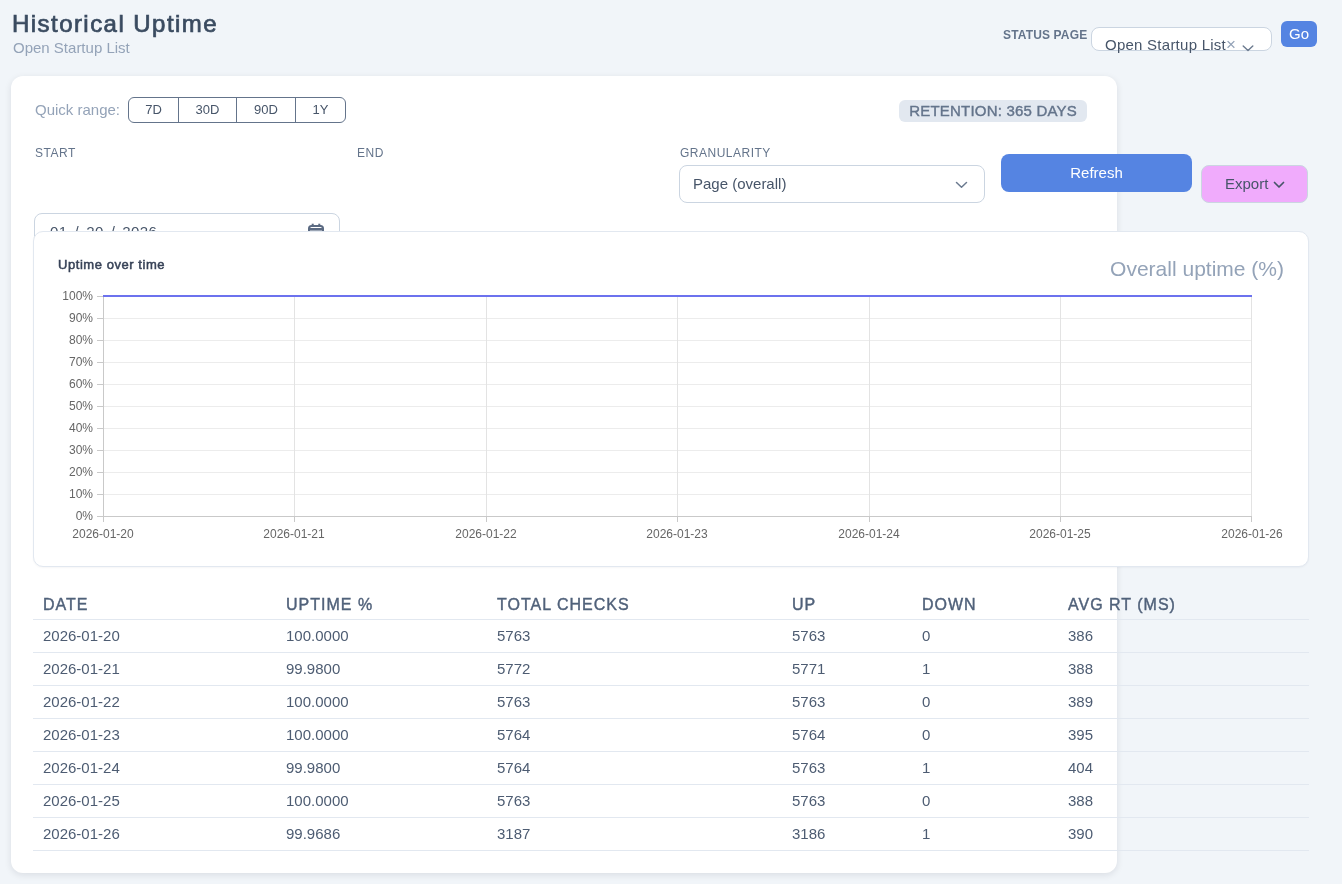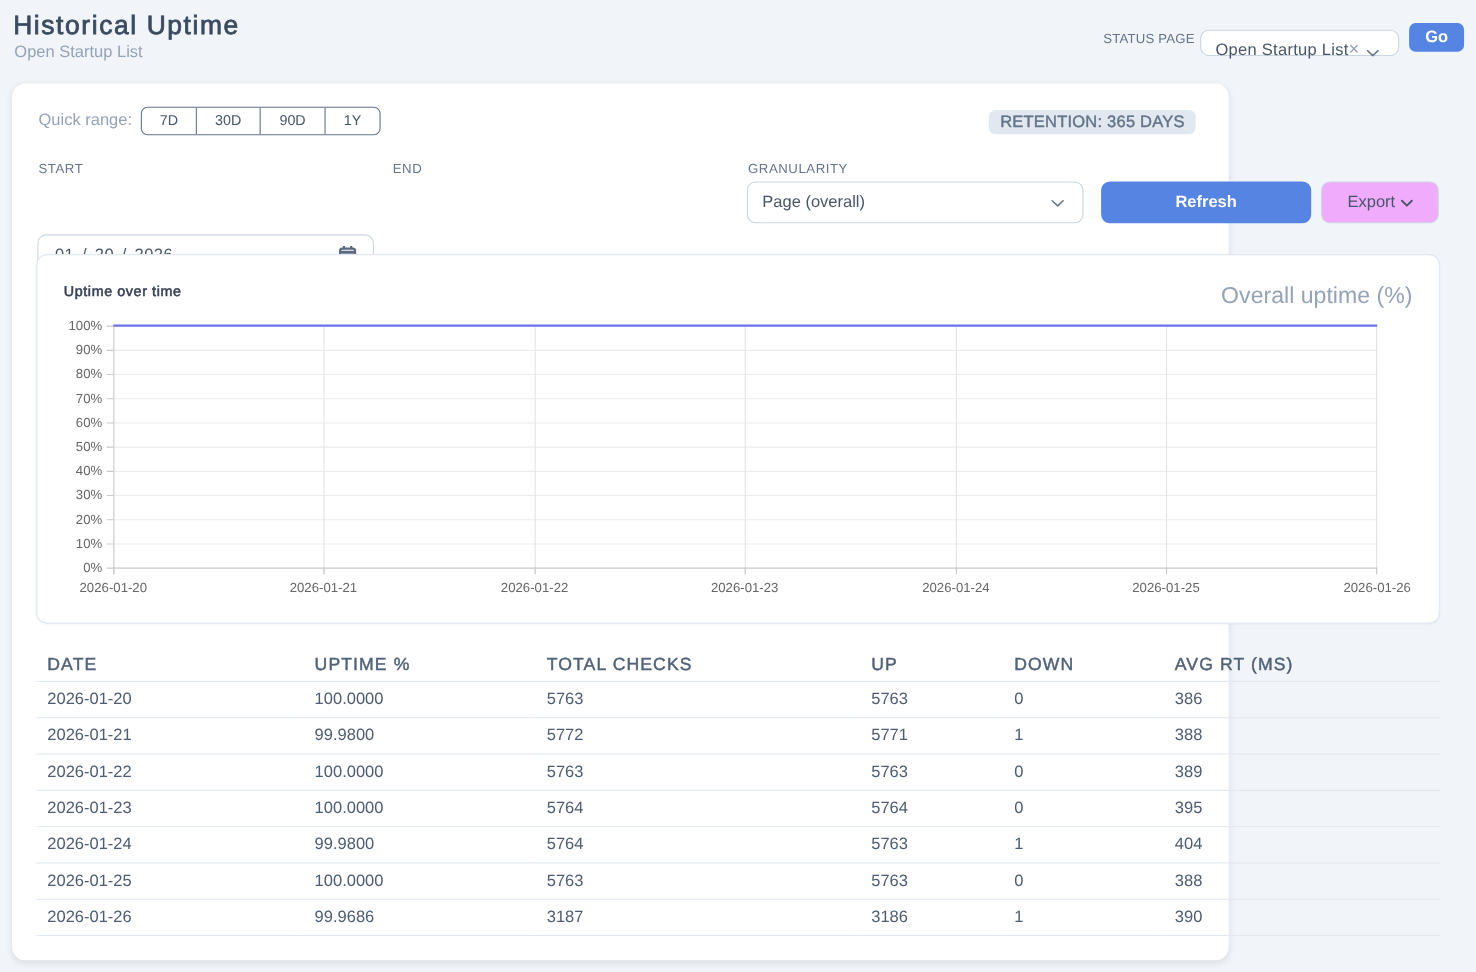--- a/index.html
+++ b/index.html
@@ -1,40 +1,40 @@
 <!DOCTYPE html>
 <html><head>
 <meta charset="utf-8">
 <style>
 * { margin:0; padding:0; box-sizing:border-box; }
 html,body { width:1342px; height:884px; background:#f1f5f9; font-family:"Liberation Sans", sans-serif; position:relative; overflow:hidden; }
 
 .title { position:absolute; left:12px; top:10px; font-size:24px; font-weight:400; -webkit-text-stroke:0.7px #3a4b60; color:#3a4b60; letter-spacing:1.45px; }
 .subtitle { position:absolute; left:13px; top:39px; font-size:15px; color:#94a3b8; }
 
-.sp-label { position:absolute; left:1003px; top:28px; font-size:12px; color:#64748b; letter-spacing:0.15px; font-weight:400;text-align:center; }
+.sp-label { position:absolute; left:1003px; top:28px; font-size:12px; color:#64748b; letter-spacing:0.15px; font-weight:700;text-align:center; }
 .sp-select { position:absolute; left:1091px; top:15px; width:181px; height:24px; background:#fff; border:1px solid #cbd5e1; border-radius:8px; font-size:15px; letter-spacing:0.25px; color:#475569; line-height:34px; padding-left:13px;margin-top:12px; }
 .sp-select .x { color:#94a3b8; font-size:17px; }
 .sp-select svg { position:absolute; right:17px; top:17px; }
-.go-btn { position:absolute; left:1281px; top:21px; width:50px; height:26px; background:#5584e2; border-radius:6px; color:#fff; font-size:15px; text-align:center; line-height:26px;font-weight:bold; }
+.go-btn { position:absolute; left:1281px; top:21px; width:36px; height:26px; background:#5584e2; border-radius:6px; color:#fff; font-size:15px; text-align:center; line-height:26px; }
 
 .card { position:absolute; left:11px; top:76px; width:1106px; height:797px; background:#fff; border-radius:12px; box-shadow:0 2px 7px rgba(15,23,42,0.10); }
 
 .qr-label { position:absolute; left:24px; top:25px; font-size:15px; color:#94a3b8; }
 .qr-group { position:absolute; left:117px; top:21px; height:26px; display:flex; border:1px solid #64748b; border-radius:6px; overflow:hidden; }
 .qr-group div { height:24px; line-height:24px; font-size:13px; color:#475569; text-align:center; border-left:1px solid #64748b; }
 .qr-group div:first-child { border-left:none; }
 .badge { position:absolute; right:30px; top:24px; height:22px; background:#e2e8f0; border-radius:6px; font-size:15px; font-weight:400; -webkit-text-stroke:0.4px #64748b; color:#64748b; letter-spacing:0.2px; line-height:22px; padding:0 10px; }
 
 .flabel { position:absolute; font-size:12px; color:#64748b; letter-spacing:0.5px; top:70px; }
 .field { position:absolute; top:89px; height:38px; background:#fff; border:1px solid #cbd5e1; border-radius:8px; font-size:15px; color:#475569; line-height:36px; padding-left:15px; }
 .date-text { letter-spacing:0.4px; word-spacing:2.5px;margin-top:48px; }
 .field svg.cal { position:absolute; right:15px; top:9px; }
 .field svg.chev { position:absolute; right:16px; top:15px; }
-.btn-refresh { position:absolute; left:990px; top:89px; width:191px; height:38px; background:#5584e2; border-radius:8px; color:#fff; font-size:15px; text-align:center; line-height:38px;font-weight:bold; }
+.btn-refresh { position:absolute; left:990px; top:78px; width:191px; height:38px; background:#5584e2; border-radius:8px; color:#fff; font-size:15px; text-align:center; line-height:38px; }
 .btn-export { position:absolute; left:1190px; top:89px; width:107px; height:38px; background:#f0abfc; border:1px solid #cbd5e1; border-radius:8px; color:#475569; font-size:15px; line-height:36px; padding-left:23px; }
 .btn-export svg { position:absolute; right:22px; top:15px; }
 
 .chart-card { position:absolute; left:22px; top:155px; width:1276px; height:336px; border:1px solid #e2e8f0; border-radius:10px; background:#fff; box-shadow:0 1px 2px rgba(15,23,42,0.04); }
 .chart-title { position:absolute; left:24px; top:25px; font-size:13px; font-weight:400; -webkit-text-stroke:0.5px #374257; color:#374257; letter-spacing:0.55px; }
 .chart-right { position:absolute; right:24px; top:25px; font-size:21px; color:#94a3b8; }
 
 .tbl { position:absolute; left:22px; top:514px; width:1276px; border-collapse:collapse; table-layout:fixed; }
 .tbl th { font-size:16px; font-weight:400; -webkit-text-stroke:0.4px #50617a; color:#50617a; letter-spacing:1px; text-align:left; padding:2px 0 0 10px; height:29px; border-bottom:1px solid #e2e8f0; vertical-align:middle; }
 .tbl td { font-size:15px; color:#4d5c72; padding:0 0 0 10px; height:33px; border-bottom:1px solid #e2e8f0; vertical-align:middle; }

